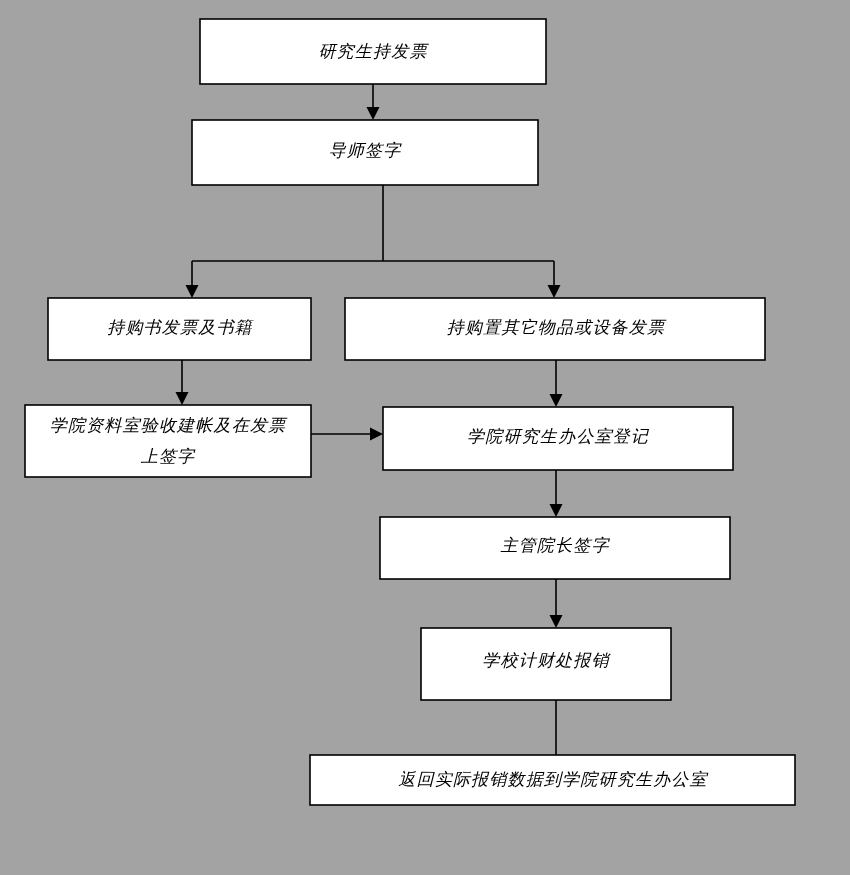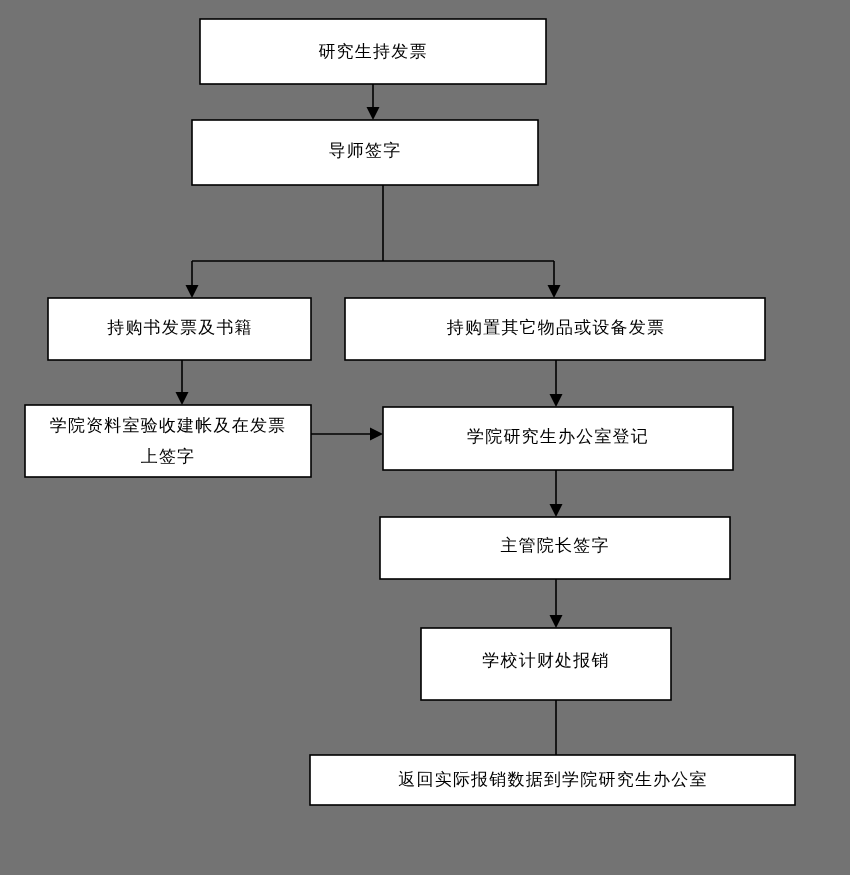--- a/index.html
+++ b/index.html
@@ -10,21 +10,22 @@
   body {
     width: 850px;
     height: 875px;
     font-family: "Liberation Serif", "DejaVu Serif", serif;
     overflow: hidden;
   }
   #flowchart-root {
     position: relative;
     width: 850px;
     height: 875px;
-    background: #737373;
+    background: #a3a3a3;
+    font-style: italic;
   }
   svg.chart-canvas {
     position: absolute;
     top: 0;
     left: 0;
     width: 850px;
     height: 875px;
     display: block;
   }
   .node-box {

